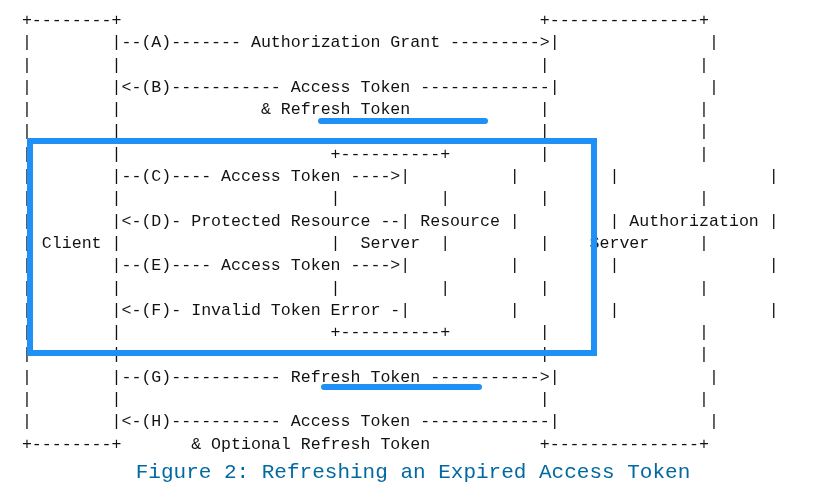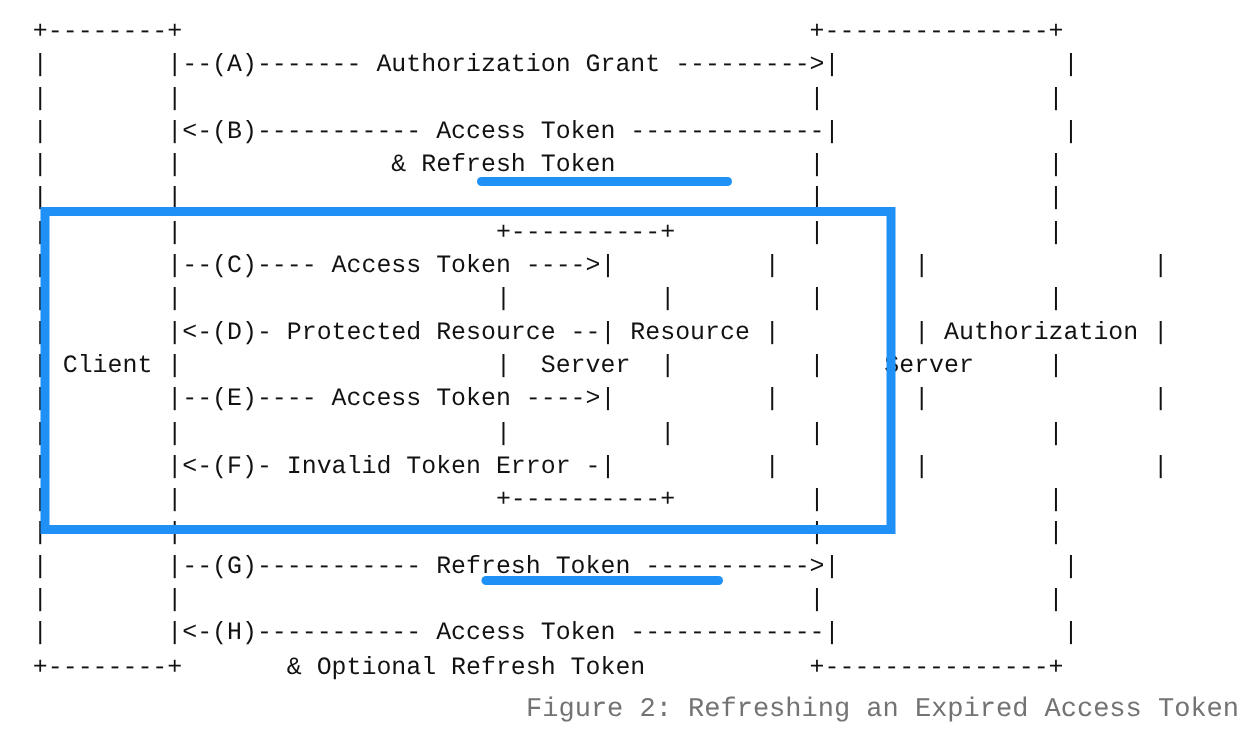--- a/index.html
+++ b/index.html
@@ -44,25 +44,25 @@
     height: 22.3px;
     white-space: pre;
   }
 
   
   #caption {
     position: absolute;
     left: 0px;
     top: 462px;
     width: 826px;
-    text-align: right;
+    text-align: center;
     font-family: "Liberation Mono", "DejaVu Sans Mono", monospace;
-    font-size: 18px;
+    font-size: 21px;
     line-height: 22.3px;
-    color: #737373;
+    color: #0369a1;
     white-space: pre;
   }
 
   
   #annotations {
     position: absolute;
     left: 0;
     top: 0;
     width: 826px;
     height: 500px;

